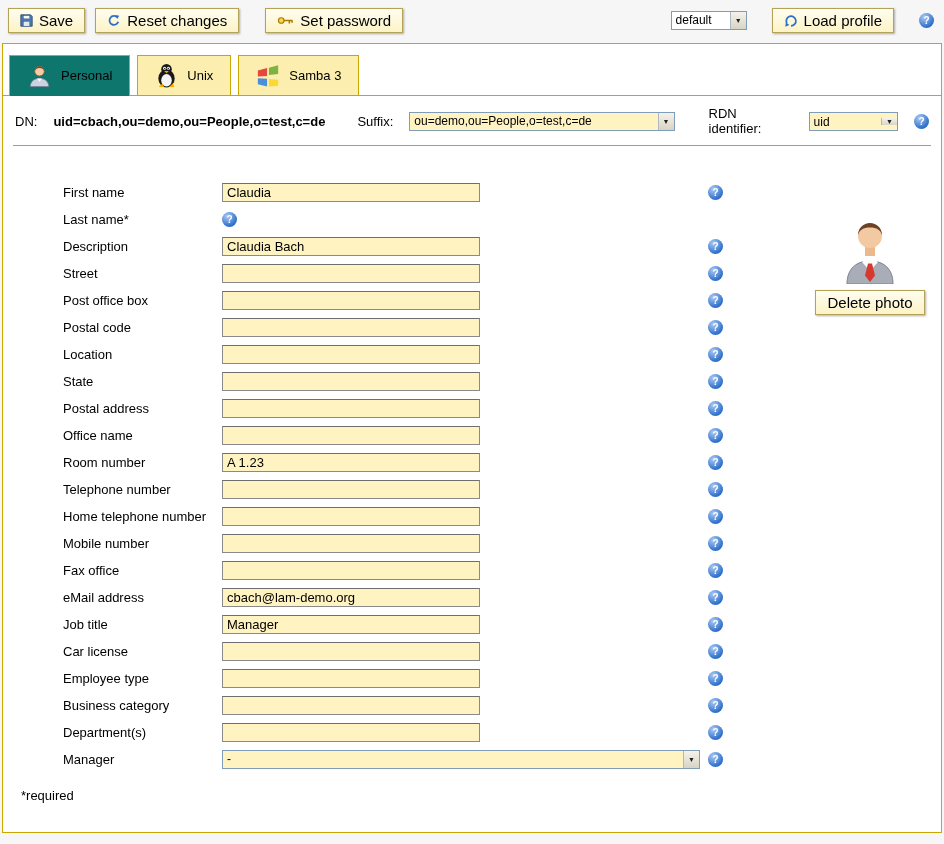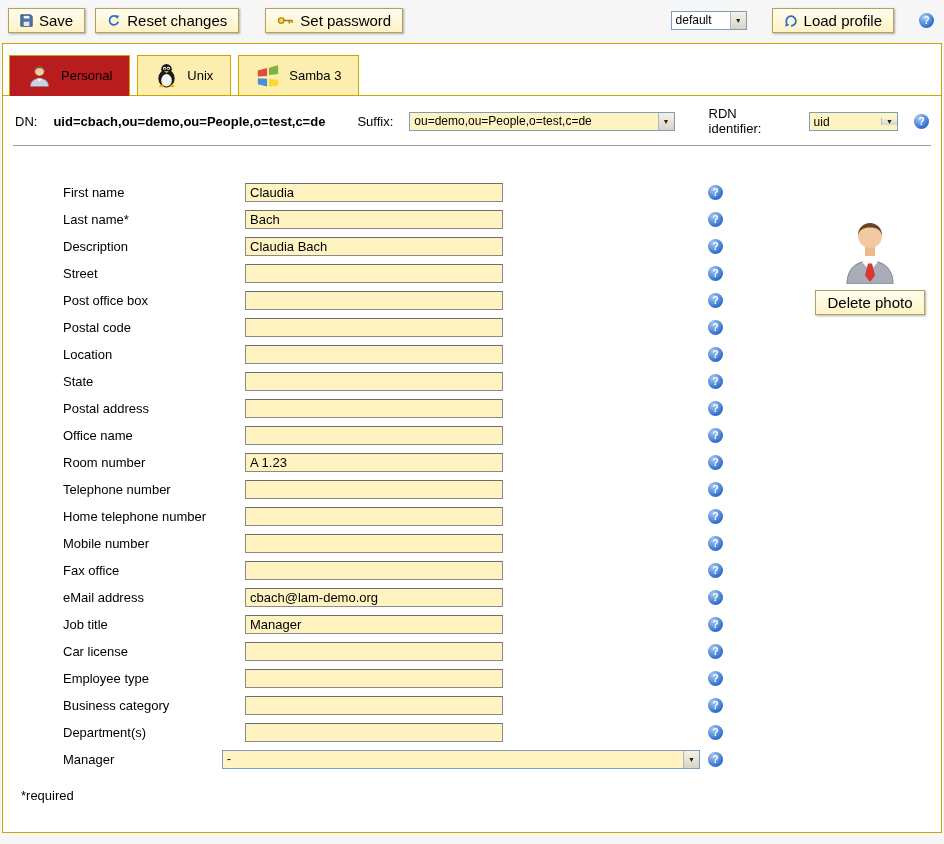--- a/index.html
+++ b/index.html
@@ -108,21 +108,21 @@
     display: inline-flex;
     align-items: center;
     gap: 9px;
     padding: 7px 17px;
     border: 1px solid var(--accent-border, #c9a602);
     border-bottom: none;
     background: var(--tab-inactive-bg, #fceeae);
     cursor: pointer;
   }
   .tab.active {
-    background: #b91c1c;
+    background: #0f766e;
     position: relative;
     margin-bottom: -1px;
     padding-bottom: 8px;
   }
 
   
   .dnbar {
     display: flex;
     align-items: center;
     padding: 10px 12px 9px 12px;
@@ -151,21 +151,20 @@
   .finput {
     width: 258px;
     height: 19px;
     padding: 3px 4px;
     font-family: inherit;
     font-size: 13px;
     background: var(--input-bg, #fff3c2);
     border: 1px solid #8a8a8a;
     border-top-color: #6e6e6e;
     outline: none;
-    margin-left: 23px;
   }
   .required { margin: 18px 0 4px 18px; }
 
   
   .photo-area {
     position: absolute;
     top: 176px;
     right: 14px;
     width: 114px;
     display: flex;
@@ -293,21 +292,20 @@
 
   <div class="form">
       <div class="field-group">
         <div class="row">
     <label class="flabel">First name</label>
     <span class="fieldwrap"><input class="finput" type="text" value="Claudia" style=""></span>
     <span class="help">?</span>
   </div>
         <div class="row">
     <label class="flabel">Last name*</label>
-    <span class="fieldwrap"><input class="finput" type="text" value="Bach" style=""></span>
     <span class="help">?</span>
   </div>
         <div class="row">
     <label class="flabel">Description</label>
     <span class="fieldwrap"><input class="finput" type="text" value="Claudia Bach" style=""></span>
     <span class="help">?</span>
   </div>
       </div>
       <div class="field-group">
         <div class="row">

